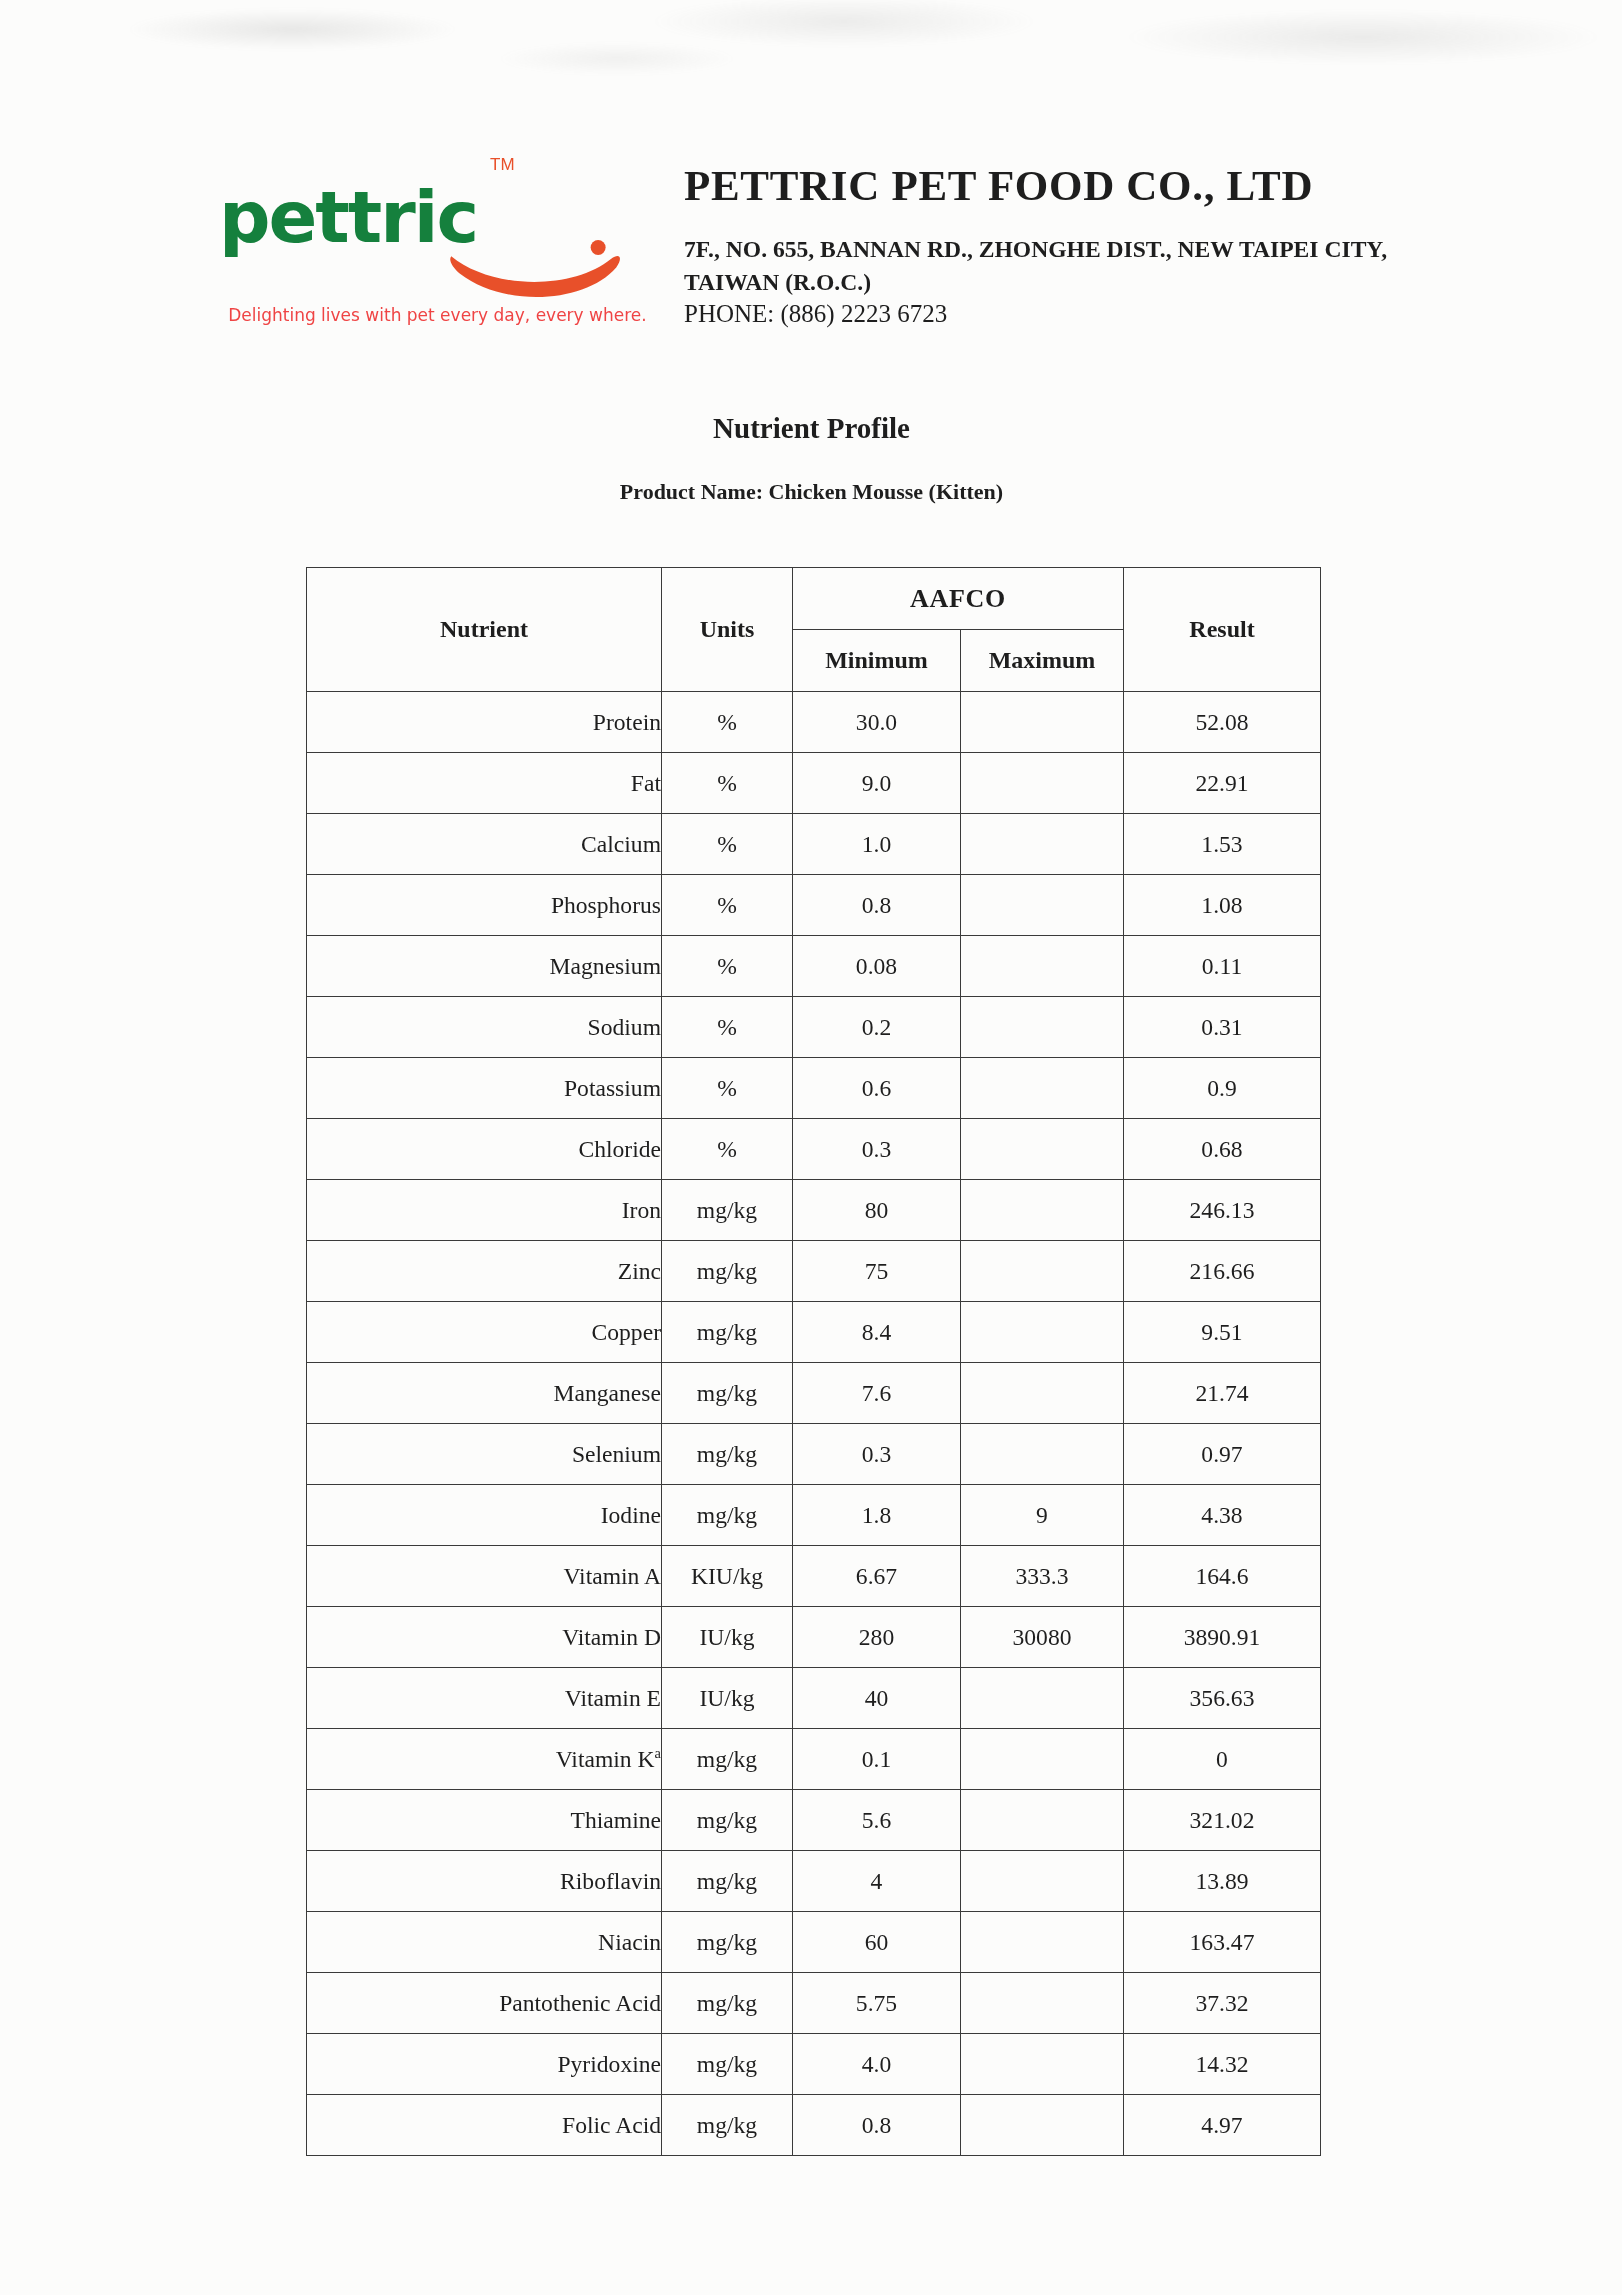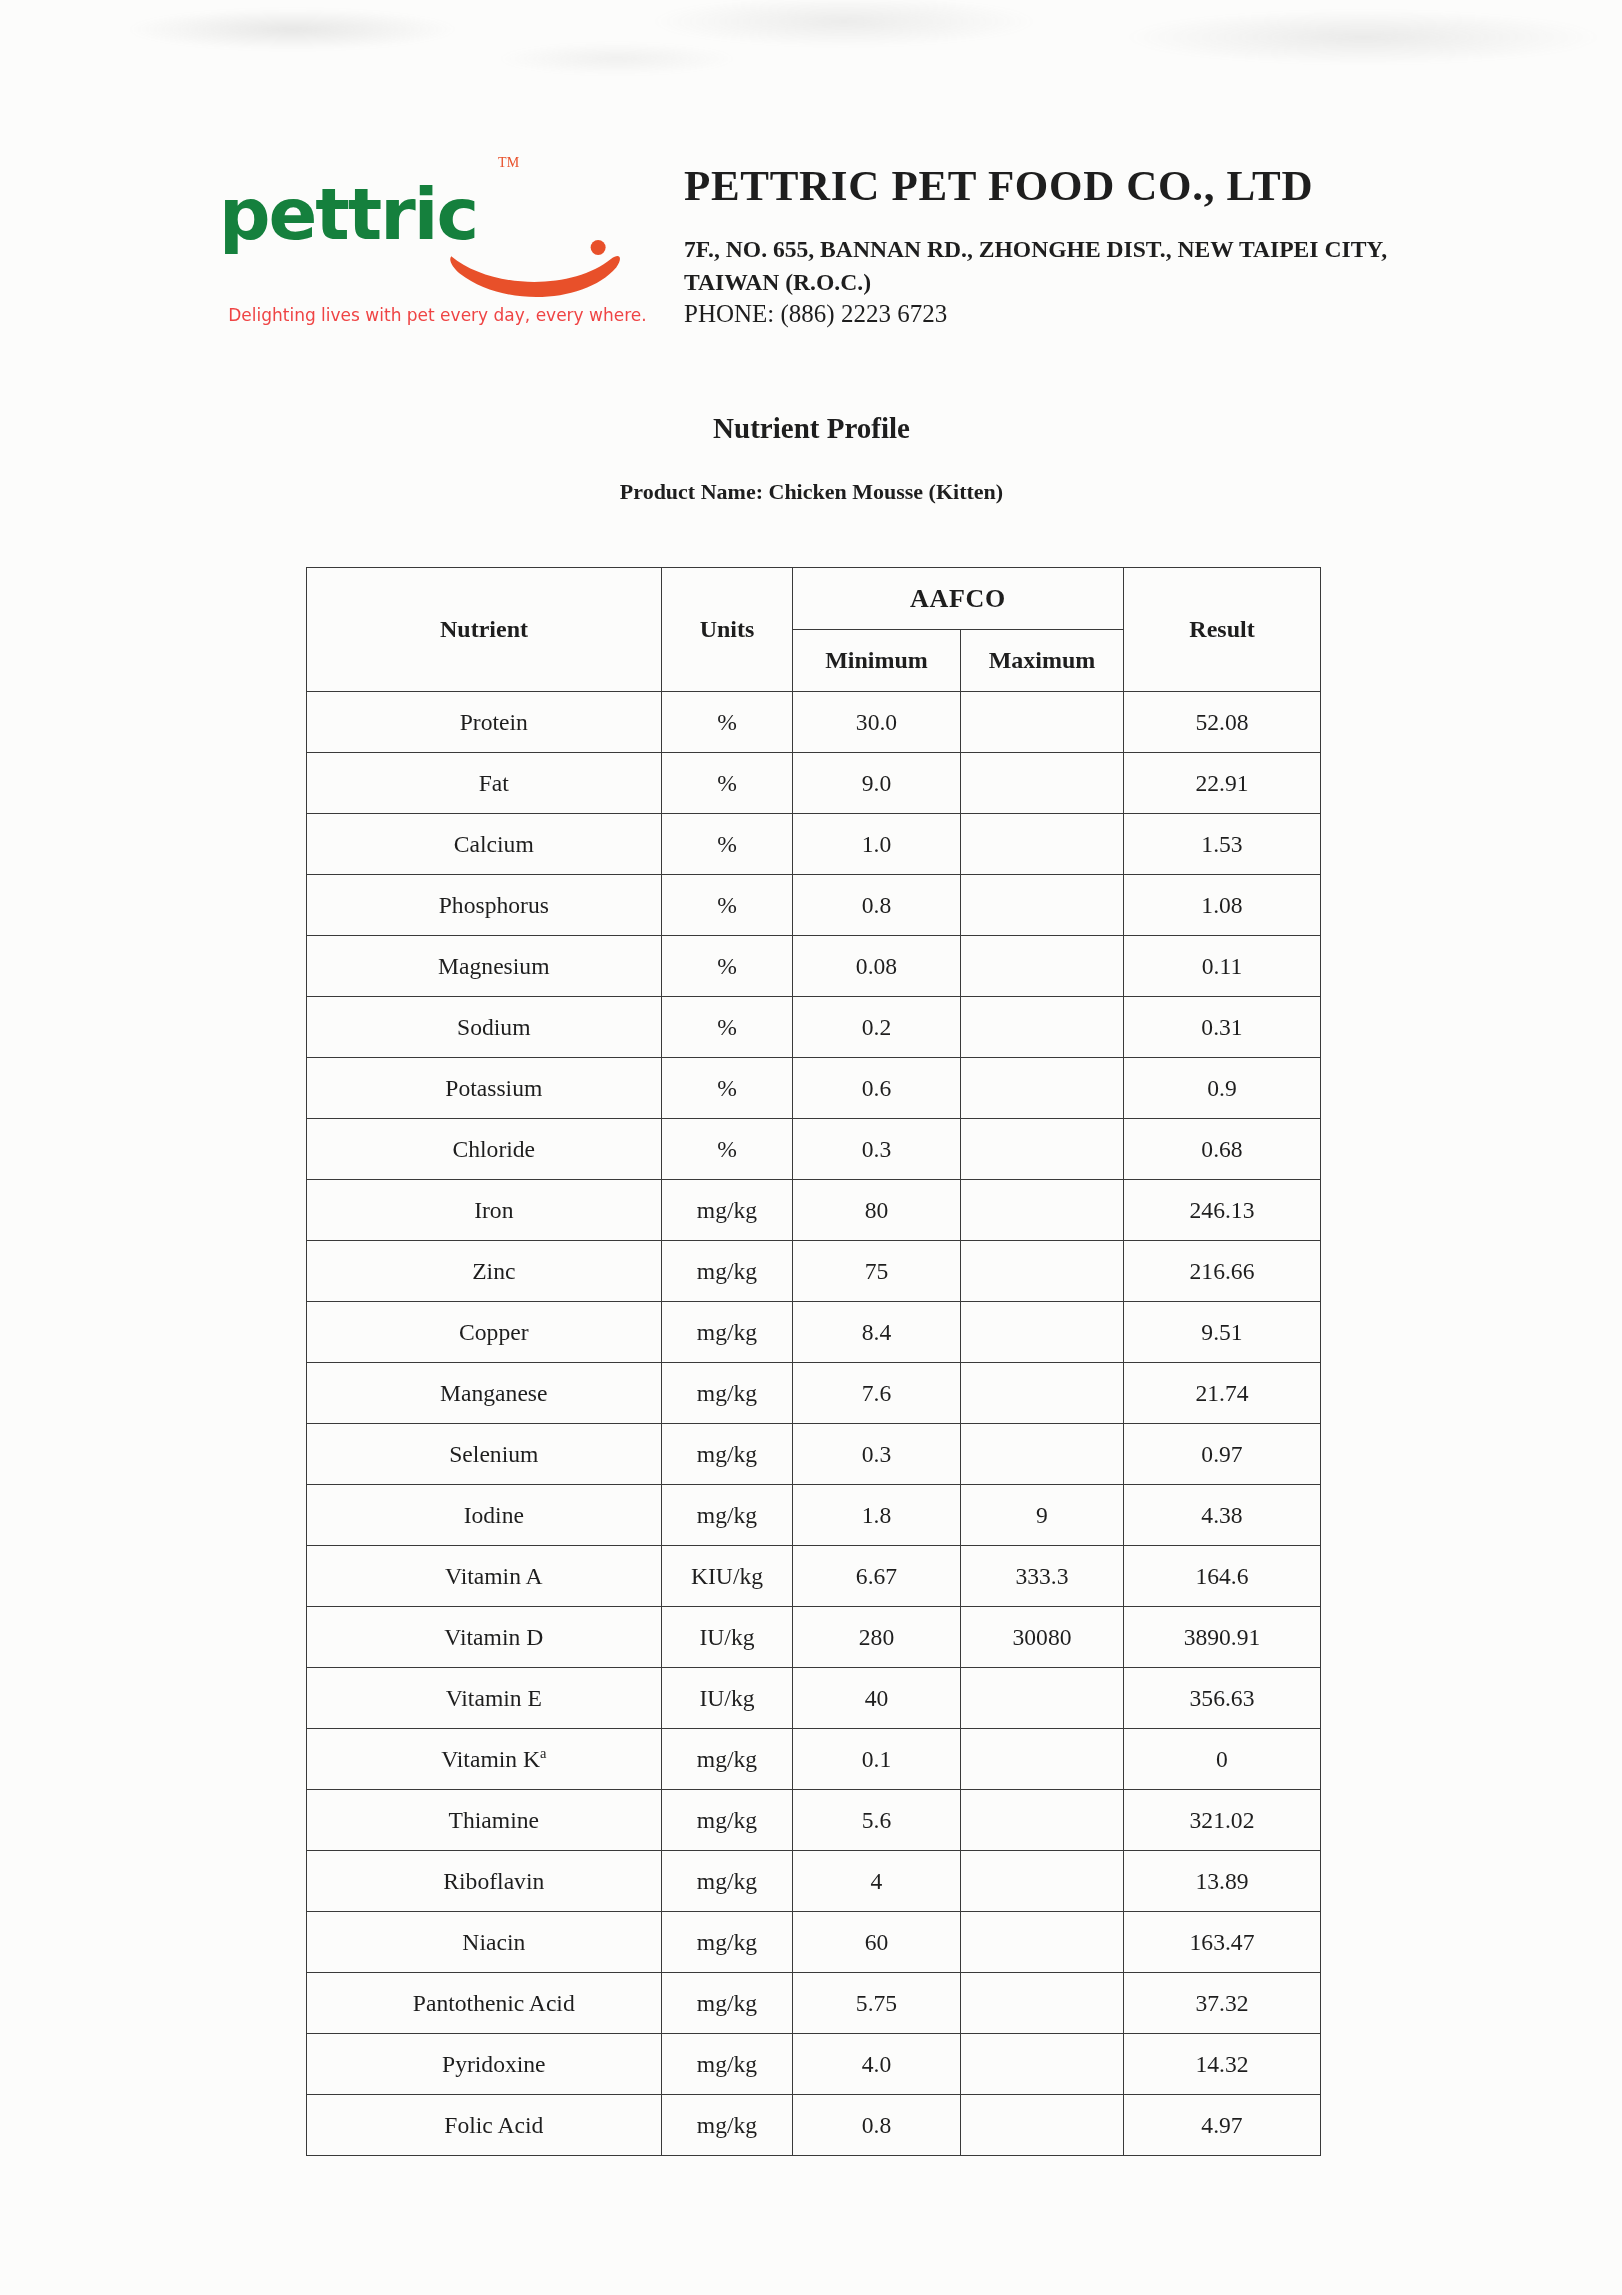--- a/index.html
+++ b/index.html
@@ -25,22 +25,22 @@
   }
 
   
   .logo-block { position:absolute; left:219px; top:156px; width:497px; height:183px; }
   .logo-line { white-space:nowrap; line-height:1; }
   .logo-text {
     font-family:"DejaVu Sans","Liberation Sans",sans-serif;
     font-weight:bold; font-size:72px; color:#15803d; letter-spacing:-2px;
   }
   .logo-tm {
-    font-family:Liberation Serif, serif;
-    font-size:14px; color:#e8502a; vertical-align:72px; margin-left:21px;
+    font-family:Liberation Sans, sans-serif;
+    font-size:17px; color:#e8502a; vertical-align:72px; margin-left:13px;
   }
   .logo-swoosh { position:absolute; left:226px; top:84px; width:190px; height:75px; }
   .tagline {
     position:absolute; left:9.2px; top:149px;
     font-family:"DejaVu Sans","Liberation Sans",sans-serif;
     font-size:17px; color:#ef4444; white-space:nowrap;
   }
 
   
   .company-block { position:absolute; left:684px; top:161px; width:864px; }
@@ -63,21 +63,21 @@
   table.nutrient-table {
     position:absolute; left:306px; top:567px;
     width:1014px; border-collapse:collapse; table-layout:fixed;
   }
   .nutrient-table th, .nutrient-table td {
     border:1.3px solid #3a3a3a; font-size:23.6px; overflow:hidden;
   }
   .nutrient-table thead th { font-weight:bold; text-align:center; height:62px; font-size:24px; }
   .nutrient-table thead th.aafco { font-size:26px; letter-spacing:0.7px; }
   .nutrient-table tbody td { height:61px; text-align:center; }
-  .nutrient-table tbody td.nutrient-cell { text-align:center; padding-left:19.6px; }
+  .nutrient-table tbody td.nutrient-cell { text-align:right; padding-left:19.6px; }
   .nutrient-table sup { font-size:14.4px; vertical-align:9.2px; }
 
   .col-nutrient { width:355px; }
   .col-units    { width:131px; }
   .col-min      { width:168px; }
   .col-max      { width:163px; }
   .col-result   { width:197px; }
 </style>
 </head>
 <body>

